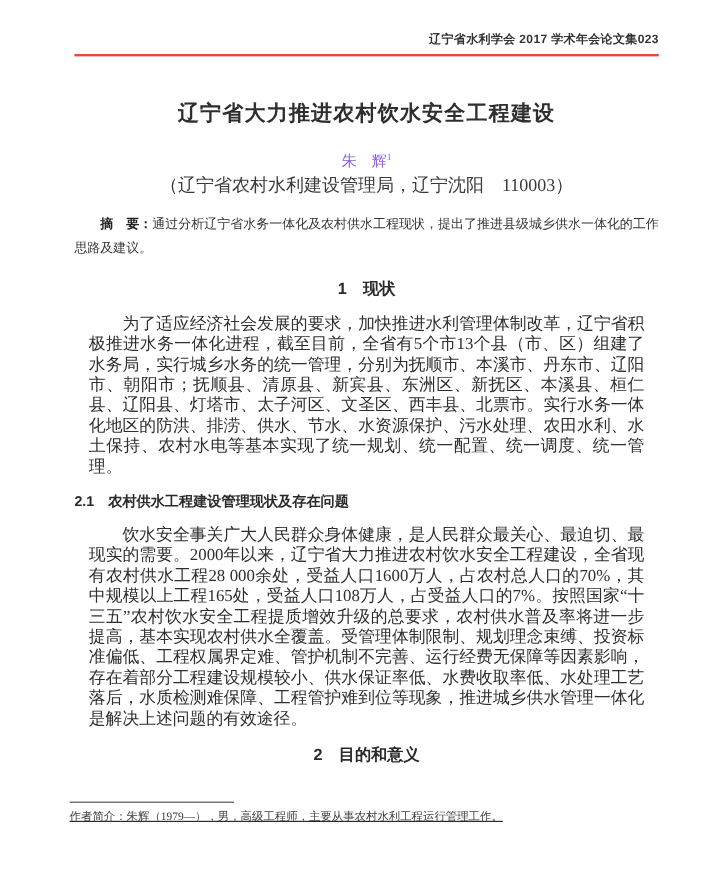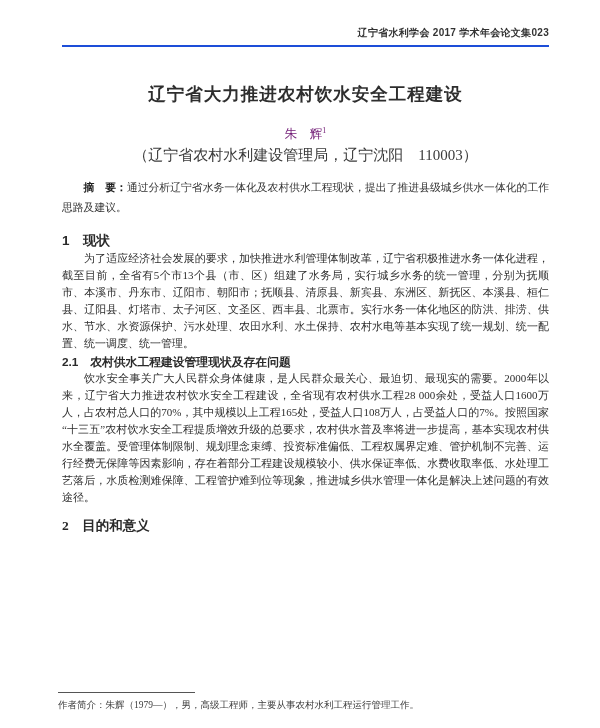--- a/index.html
+++ b/index.html
@@ -18,21 +18,21 @@
     top: 0;
     width: 487px;
   }
   
   .hdr {
     display: flex;
     justify-content: flex-end;
     align-items: baseline;
     padding-top: 26px;
     padding-bottom: 5px;
-    border-bottom: 2px solid #1d4ed8;
+    border-bottom: 2px solid #ef4444;
     font-family: "Liberation Sans", sans-serif;
     font-weight: bold;
     font-size: 10px;
     color: #333;
     letter-spacing: 0.3px;
   }
   .hdr .pageno { }
   
   h1.title {
     margin: 36px 0 0 0;
@@ -42,21 +42,21 @@
     font-size: 17.5px;
     line-height: 22px;
     color: #2e2e2e;
     letter-spacing: 1px;
   }
   .author {
     margin-top: 18px;
     text-align: center;
     font-size: 12.5px;
     line-height: 16px;
-    color: #701a75;
+    color: #8b5cf6;
   }
   .author sup { font-size: 8px; }
   .affil {
     margin-top: 6px;
     text-align: center;
     font-size: 15px;
     line-height: 15px;
     color: #3a3a3a;
   }
   
@@ -74,47 +74,49 @@
     color: #222;
   }
   
   h2.sec {
     margin: 15px 0 0 0;
     font-family: "Liberation Sans", sans-serif;
     font-weight: bold;
     font-size: 13.5px;
     line-height: 18px;
     color: #2a2a2a;
+    text-align: center;
   }
-  h2.sec2 { margin-top: 11px; font-family: Liberation Serif, serif; }
+  h2.sec2 { margin-top: 11px; }
   h3.subsec {
     margin: 9px 0 0 0;
     font-family: "Liberation Sans", sans-serif;
     font-weight: bold;
     font-size: 11.8px;
     line-height: 16px;
     color: #2a2a2a;
   }
   h3.subsec2 { margin-top: 2px; }
   
   p.body {
-    margin: 0;
-    font-size: 11px;
+    margin: 12px;
+    font-size: 14px;
     line-height: 17px;
     text-align: justify;
     text-indent: 2em;
     color: #2e2e2e;
   }
   p.body.after-h2 { margin-top: 10px; }
   
   .footer {
     position: absolute;
     left: 58px;
-    top: 692px;
+    top: 668px;
     width: 490px;
+    text-decoration: underline;
   }
   .fn-rule {
     width: 137px;
     border-top: 1px solid #555;
     margin-bottom: 6px;
   }
   .fn-text {
     font-size: 9.5px;
     line-height: 13px;
     color: #3c3c3c;

